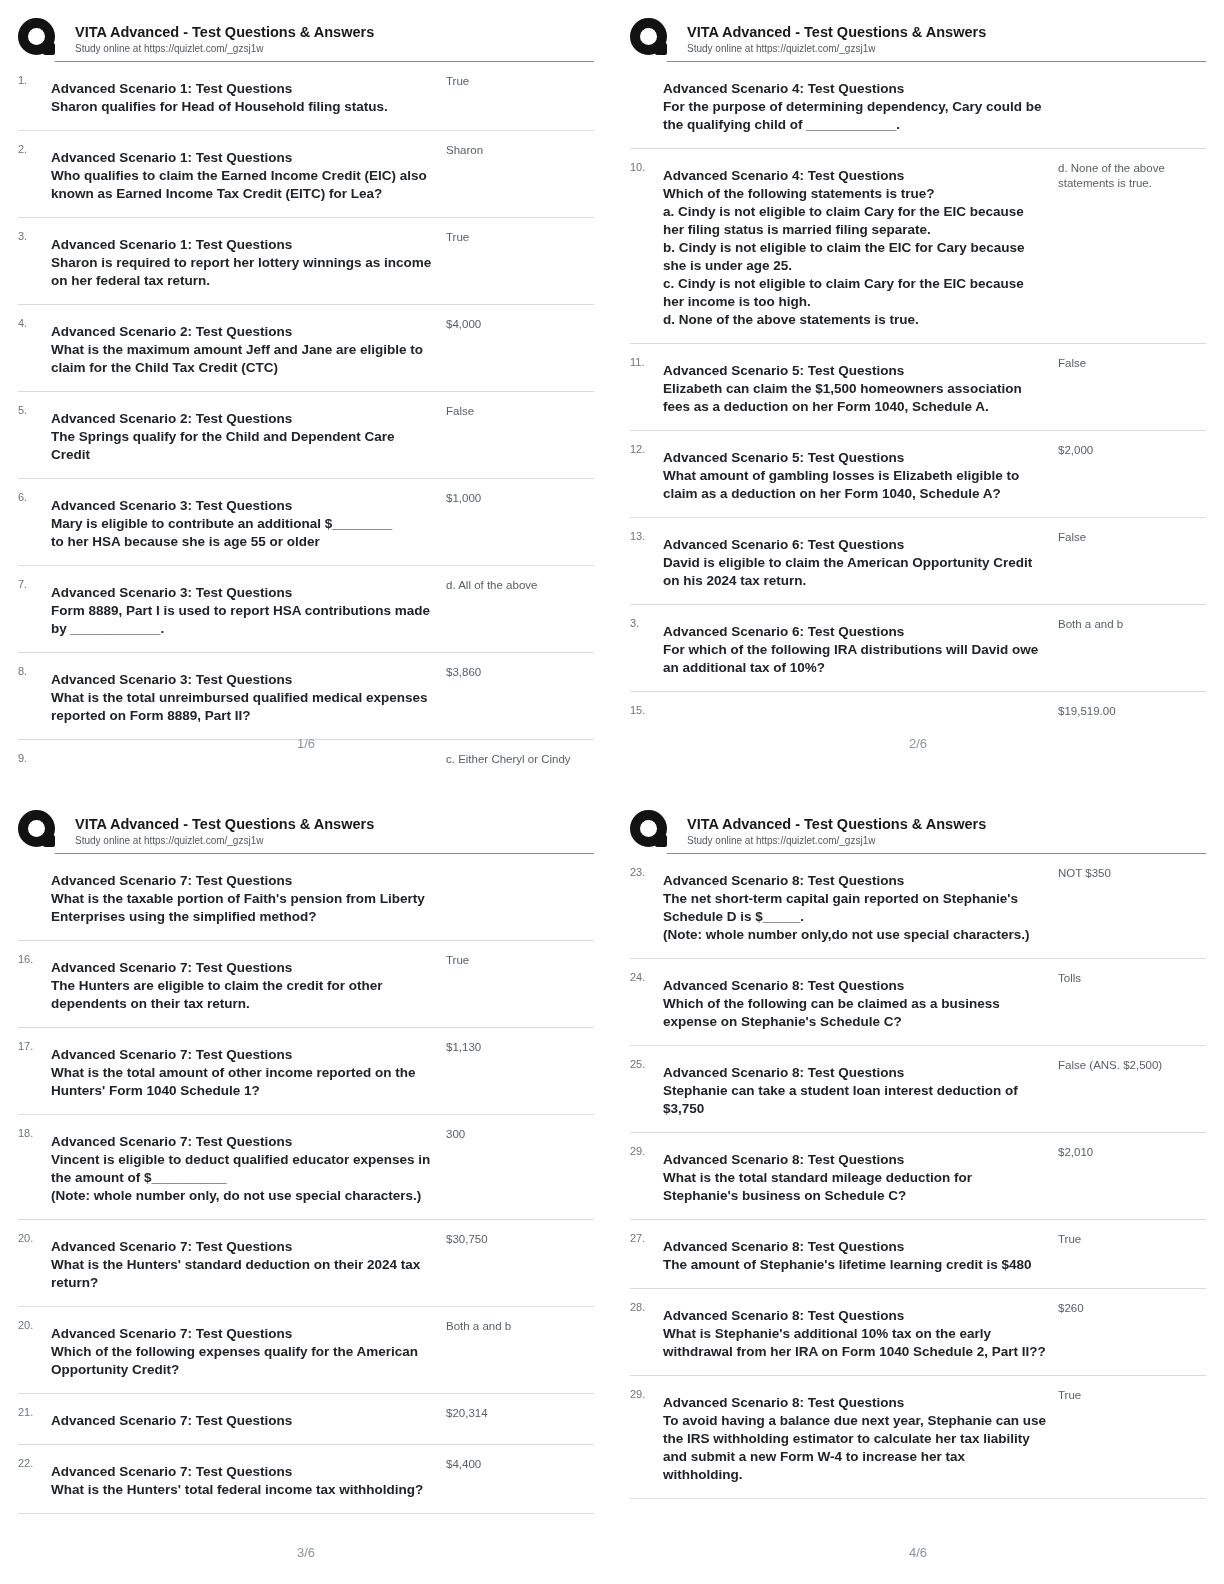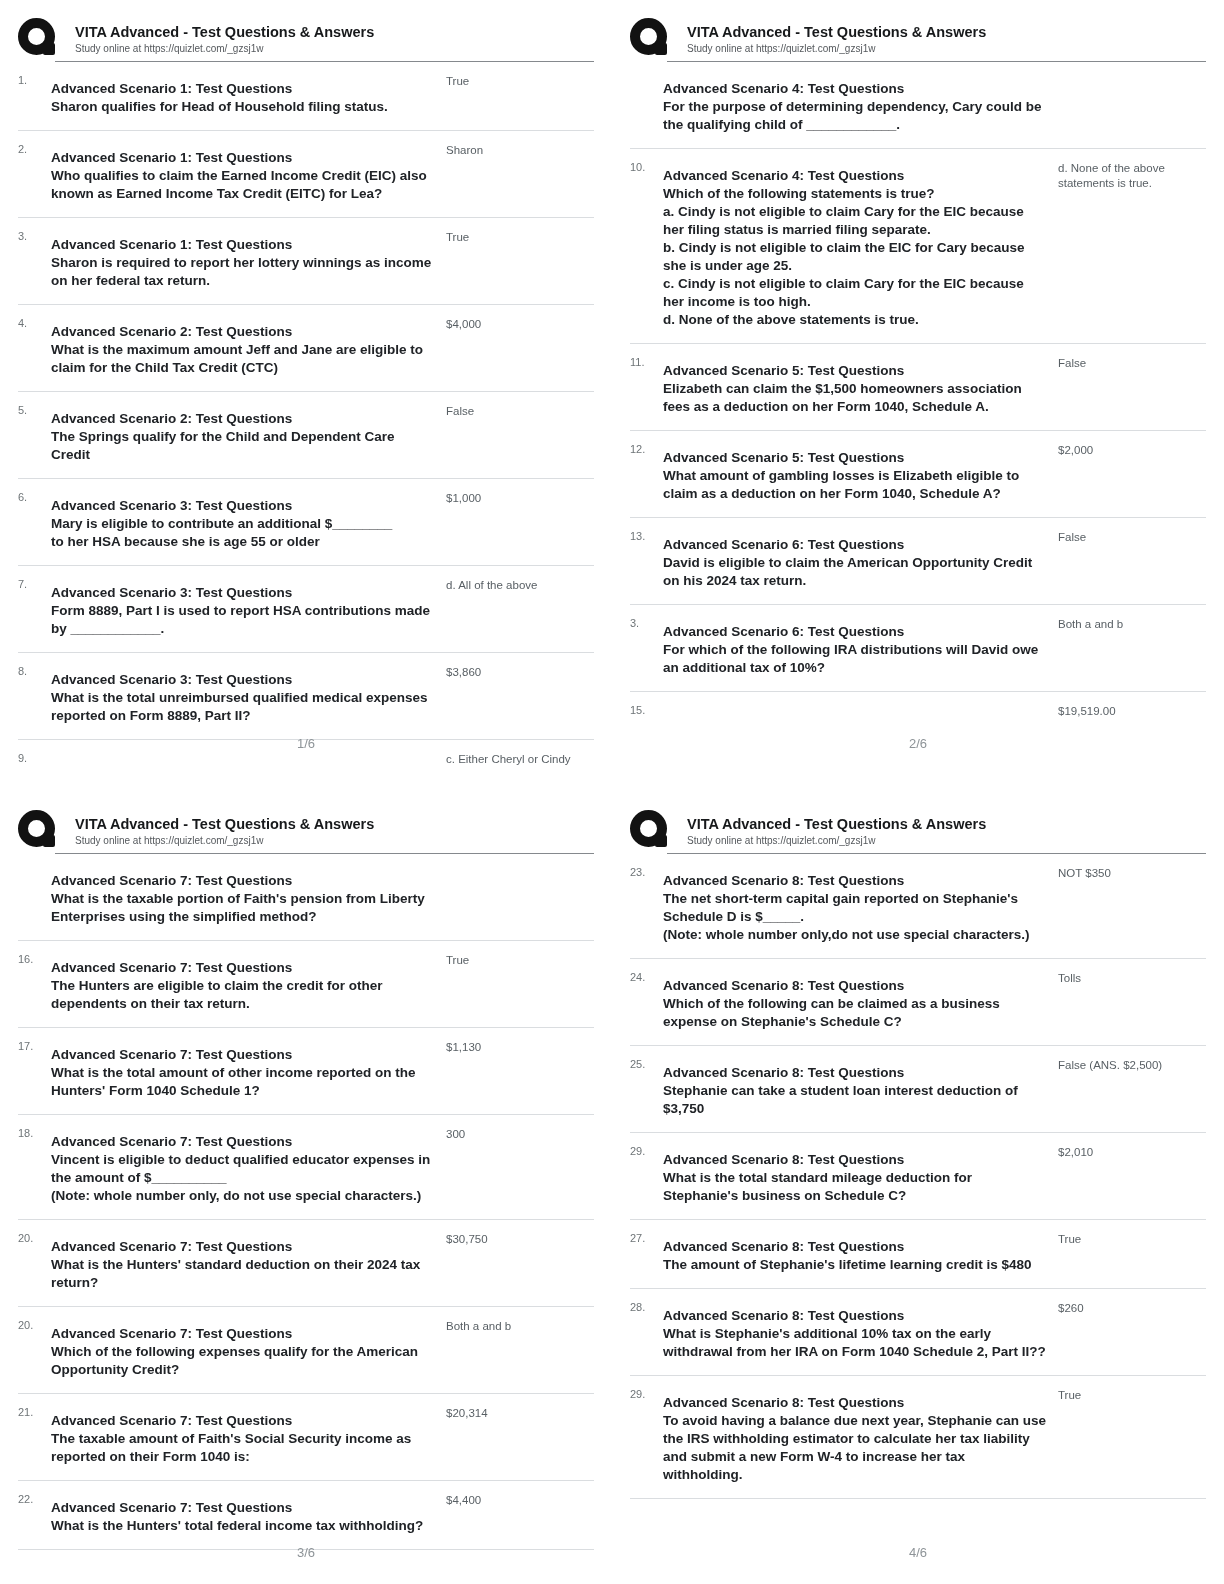--- a/index.html
+++ b/index.html
@@ -295,21 +295,20 @@
     <div class="qcol">
       <div class="heading">Advanced Scenario 7: Test Questions</div>
       <div class="qbody">Which of the following expenses qualify for the American Opportunity Credit?</div>
     </div>
     <div class="acol">Both a and b</div>
   </div>
         <div class="row">
     <div class="num">21.</div>
     <div class="qcol">
       <div class="heading">Advanced Scenario 7: Test Questions</div>
-      <div class="qbody">The taxable amount of Faith's Social Security income as reported on their Form 1040 is:</div>
     </div>
     <div class="acol">$20,314</div>
   </div>
         <div class="row">
     <div class="num">22.</div>
     <div class="qcol">
       <div class="heading">Advanced Scenario 7: Test Questions</div>
       <div class="qbody">What is the Hunters' total federal income tax withholding?</div>
     </div>
     <div class="acol">$4,400</div>

